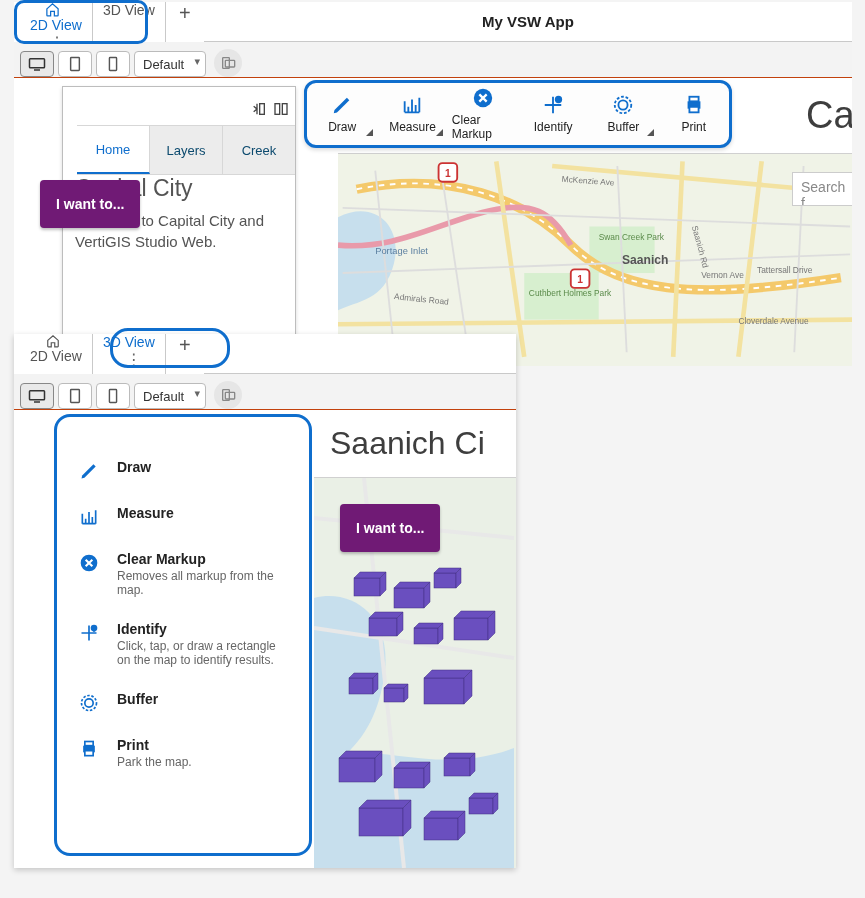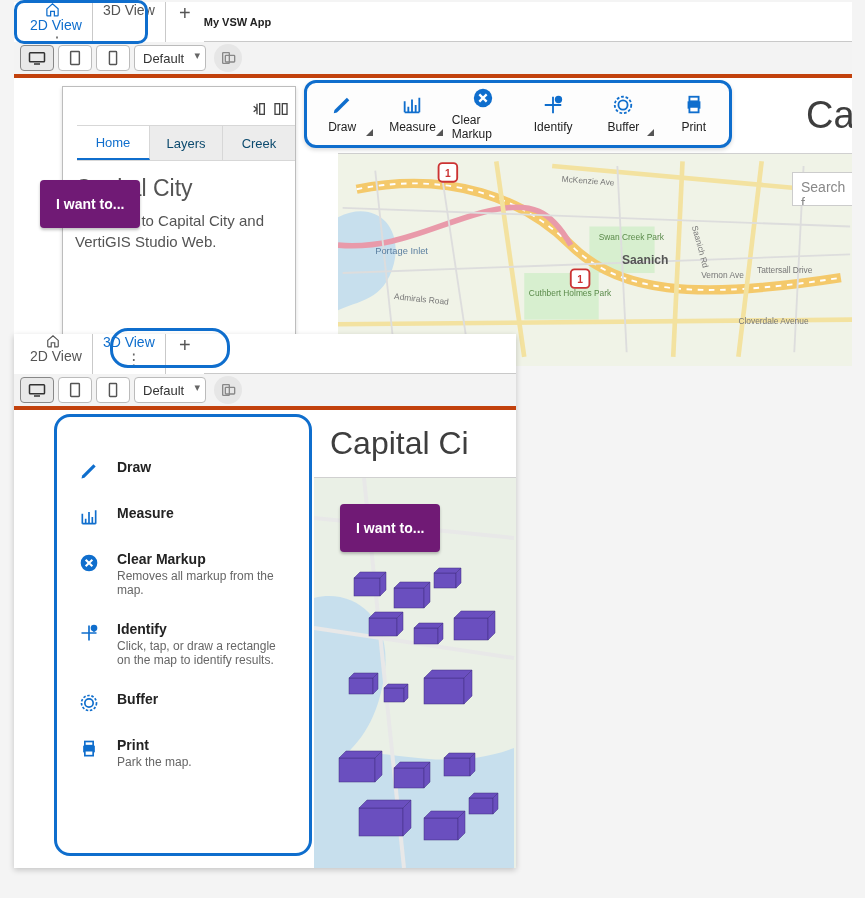--- a/index.html
+++ b/index.html
@@ -5,35 +5,35 @@
   * { box-sizing: border-box; }
   body { margin: 0; font-family: "Segoe UI", Arial, sans-serif; font-size: 13px; color: #333; background: #f4f4f4; width: 865px; height: 898px; position: relative; overflow: hidden; }
 
   
   .shot-top { position: absolute; left: 14px; top: 2px; width: 838px; height: 364px; background: #fff; }
   .tabbar { position: absolute; left: 0; top: 0; right: 0; height: 40px; border-bottom: 1px solid #c9c9c9; background: #fff; display:flex; align-items:center; }
   .tab { height: 40px; display:flex; align-items:center; padding: 0 10px; font-size:14px; color:#555; border-right:1px solid #c9c9c9; background:#fff;flex-direction:column; }
   .tab.active { color:#0f6ecd; }
   .tab-more { width:18px; text-align:center; color:#666; font-size:16px; }
   .tab-add { width:38px; text-align:center; color:#555; font-size:20px; border-right:none; }
-  .apptitle { flex:1; font-size:11px; font-weight:600; color:#222; }
-
-  .devbar { position:absolute; left:0; top:40px; right:0; height:36px; background:#f3f3f3; border-bottom:4px solid #c2410c; display:flex; align-items:center; padding:0 6px; gap:4px; }
+  .apptitle { flex:1; text-align:center; font-size:15px; font-weight:600; color:#222; }
+
+  .devbar { position:absolute; left:0; top:40px; right:0; height:36px; background:#f3f3f3; border-bottom:1px solid #c2410c; display:flex; align-items:flex-end; padding:0 6px; gap:4px; }
   .dev-btn { width:34px; height:26px; border:1px solid #bbb; border-radius:4px; background:#fff; display:flex; align-items:center; justify-content:center; }
   .dev-btn.active { background:#e9e9e9; border-color:#888; }
   .dev-sel { height:26px; border:1px solid #bbb; border-radius:4px; background:#fff; padding:2px 20px 2px 8px; font-size:13px; color:#333; appearance:none; position:relative; }
   .sel-wrap { position:relative; display:inline-block; }
   .sel-wrap::after { content:"▾"; position:absolute; right:6px; top:4px; font-size:11px; color:#666; pointer-events:none; }
   .orient { width:28px; height:28px; border-radius:50%; background:#e6e6e6; display:flex; align-items:center; justify-content:center; margin-left:4px; }
 
   .appbody { position:absolute; left:0; top:76px; right:0; bottom:0; }
   .sidepanel { position:absolute; left:48px; top:8px; width:234px; height:252px; background:#fff; border:1px solid #bdbdbd; box-shadow:0 2px 4px rgba(0,0,0,.15); }
   .sp-handles { position:absolute; top:14px; right:6px; display:flex; gap:6px; }
   .sp-handle { width:16px; height:16px; }
-  .sp-tabs { position:absolute; top:38px; left:14px; right:0; height:36px; display:flex; border-top:1px solid #d7d7d7; border-bottom:1px solid #d7d7d7; }
+  .sp-tabs { position:absolute; top:38px; left:14px; right:0; height:50px; display:flex; border-top:1px solid #d7d7d7; border-bottom:1px solid #d7d7d7; }
   .sp-tab { flex:1; display:flex; align-items:center; justify-content:center; font-size:13px; color:#0c4a6e; background:#ececec; border-right:1px solid #d7d7d7; }
   .sp-tab:last-child { border-right:none; }
   .sp-tab.active { background:#fff; color:#0f6ecd; border-bottom:2px solid #0f6ecd; }
   .sp-body { position:absolute; top:74px; left:12px; right:12px; bottom:0; }
   .sp-title { font-size:23px; color:#545454; margin:14px 0 8px 0; font-weight:400; }
   .sp-text { font-size:15px; color:#545454; line-height:1.4; }
 
   .mapwrap { position:absolute; left:286px; top:0; right:0; bottom:0;margin-left:38px; }
   .titlestrip { position:absolute; left:0; top:0; right:0; height:76px; background:#fff; border-bottom:1px solid #d0d0d0; display:flex; align-items:center; padding-left:468px; }
   .titlestrip h1 { font-weight:400; font-size:38px; color:#3e3e3e; margin:0; white-space:nowrap; overflow:hidden; }
@@ -343,21 +343,21 @@
       </span>
       <span class="sp-handle">
         <svg width="16" height="16" viewBox="0 0 24 24" fill="none" stroke="#444" stroke-width="2">
             <rect x="3" y="4" width="7" height="16"></rect>
             <rect x="14" y="4" width="7" height="16"></rect>
           </svg>
       </span>
     </div>
 
     <div class="titlestrip2">
-      <h1>Capital Ci</h1>
+      <h1>Saanich Ci</h1>
     </div>
 
     <div class="map2">
       <svg class="mapsvg" viewBox="0 0 202 390">
         <rect width="202" height="390" fill="#eaf0e6"></rect>
         <path d="M0 120 C 40 110 80 140 70 200 C 60 260 30 280 0 300 Z" fill="#c7dfed"></path>
         <path d="M0 280 C 60 260 120 300 200 270 L 200 390 L 0 390 Z" fill="#c7dfed"></path>
         <g stroke="#e8e8e8" stroke-width="4">
             <path d="M0 40 L 200 60"></path>
             <path d="M0 150 L 200 180"></path>

